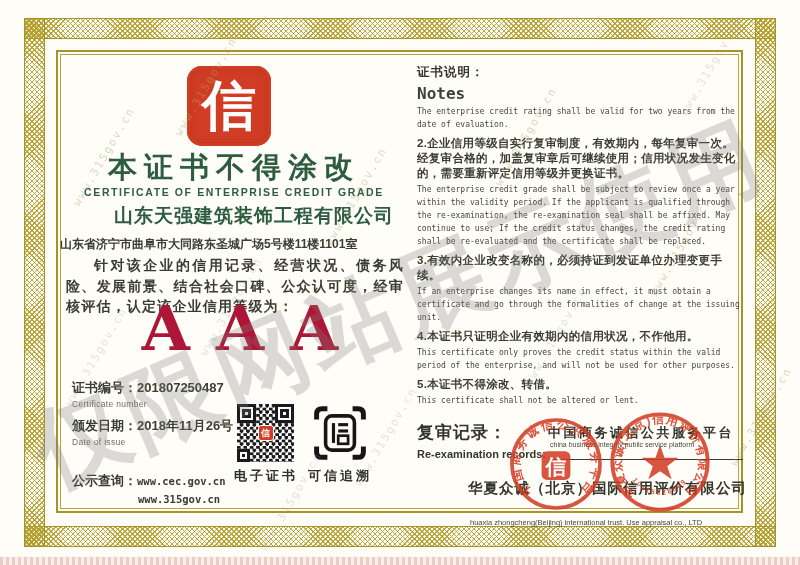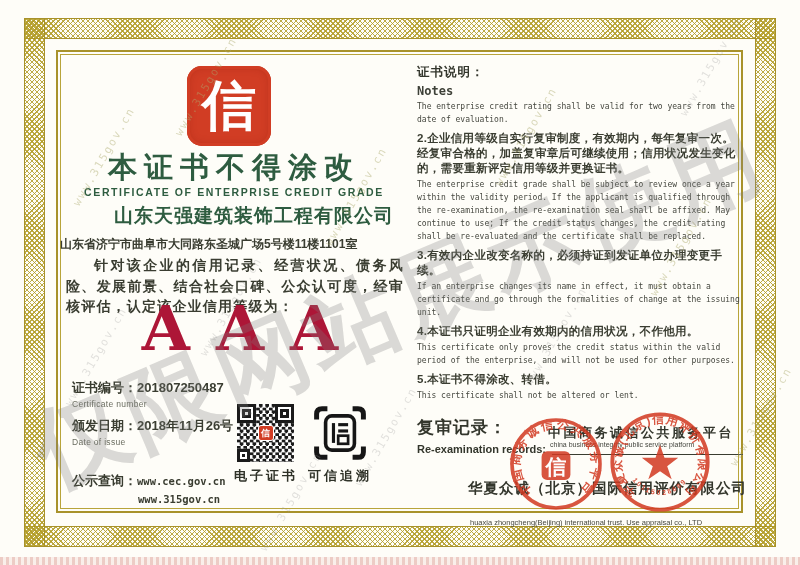--- a/index.html
+++ b/index.html
@@ -80,21 +80,21 @@
     font-weight:bold; display:flex; align-items:center; justify-content:center; }
   .badge-label { position:absolute; top:467px; z-index:5; font-size:13px; font-weight:bold;
     letter-spacing:3px; color:#2f3228; text-align:center; }
   .lbl-qr { left:230px; width:72px; }
   .lbl-trace { left:304px; width:72px; }
   .trace { position:absolute; left:313px; top:404px; width:54px; height:58px; z-index:5; }
 
   
   .notes-col { position:absolute; left:417px; top:64px; width:326px; z-index:5; }
   .notes-h-zh { font-size:12.5px; font-weight:bold; color:#33362c; letter-spacing:1px; }
-  .notes-h-en { font-size:12px; font-weight:bold; color:#3e4138; margin-top:3px;
+  .notes-h-en { font-size:16px; font-weight:bold; color:#3e4138; margin-top:3px;
     font-family:"DejaVu Sans Mono",monospace; }
   .note-zh { font-size:11.5px; font-weight:bold; color:#3a3d31; line-height:15px; margin-top:5px;
     letter-spacing:.3px; }
   .note-en { font-size:8px; color:#45473f; line-height:13px; margin-top:2px;
     font-family:"DejaVu Sans Mono",monospace; }
   .reexam { margin-top:14px; }
   .reexam-zh { font-size:17px; font-weight:bold; color:#33362c; letter-spacing:1px; }
   .reexam-row { display:flex; align-items:flex-end; margin-top:4px; }
   .reexam-en { font-size:11px; font-weight:bold; color:#33362c; white-space:nowrap; }
   .reexam-line { flex:1; border-bottom:1.5px solid #3a3d31; margin-left:6px; height:12px; }

